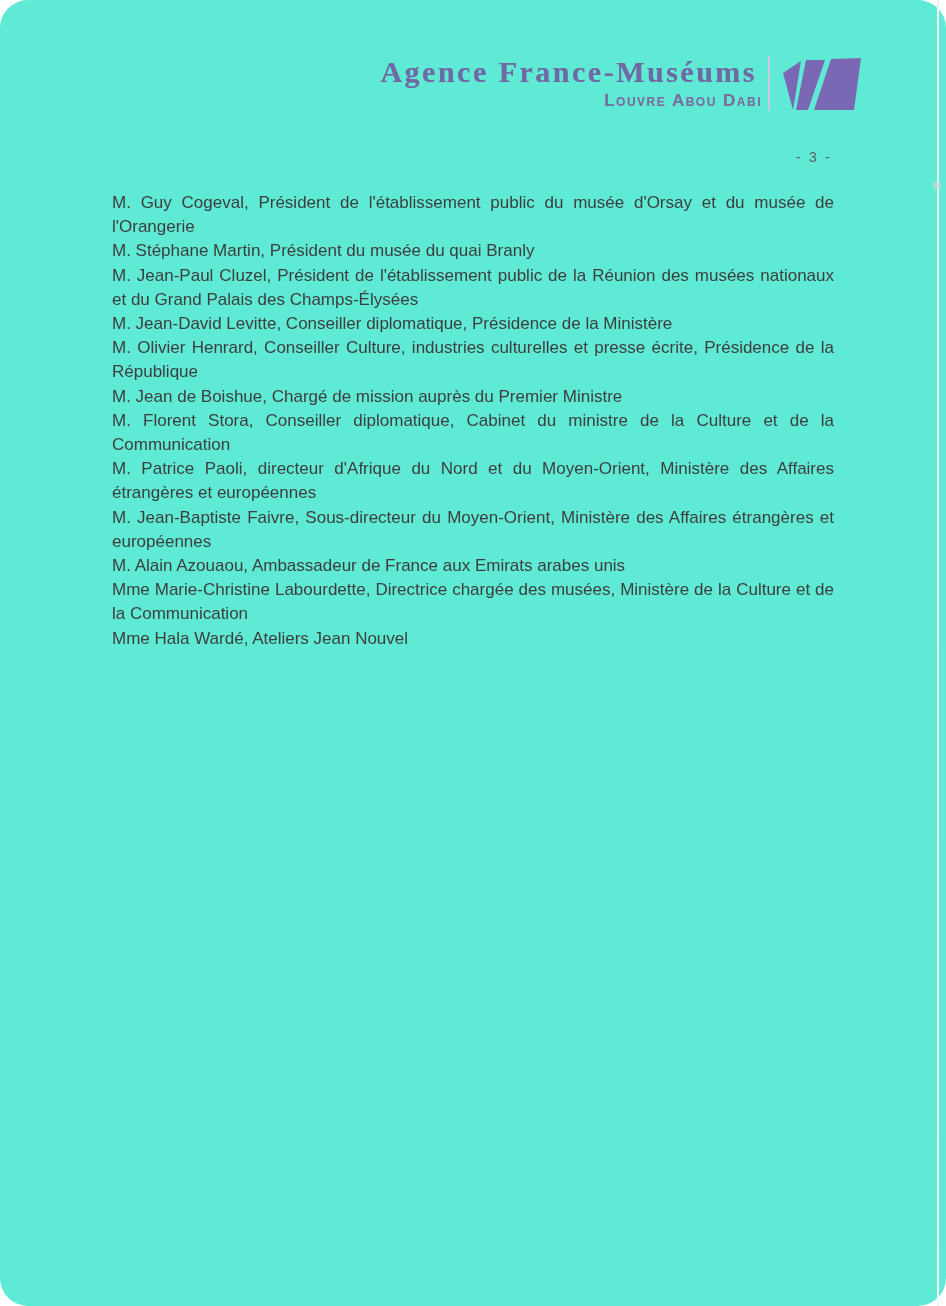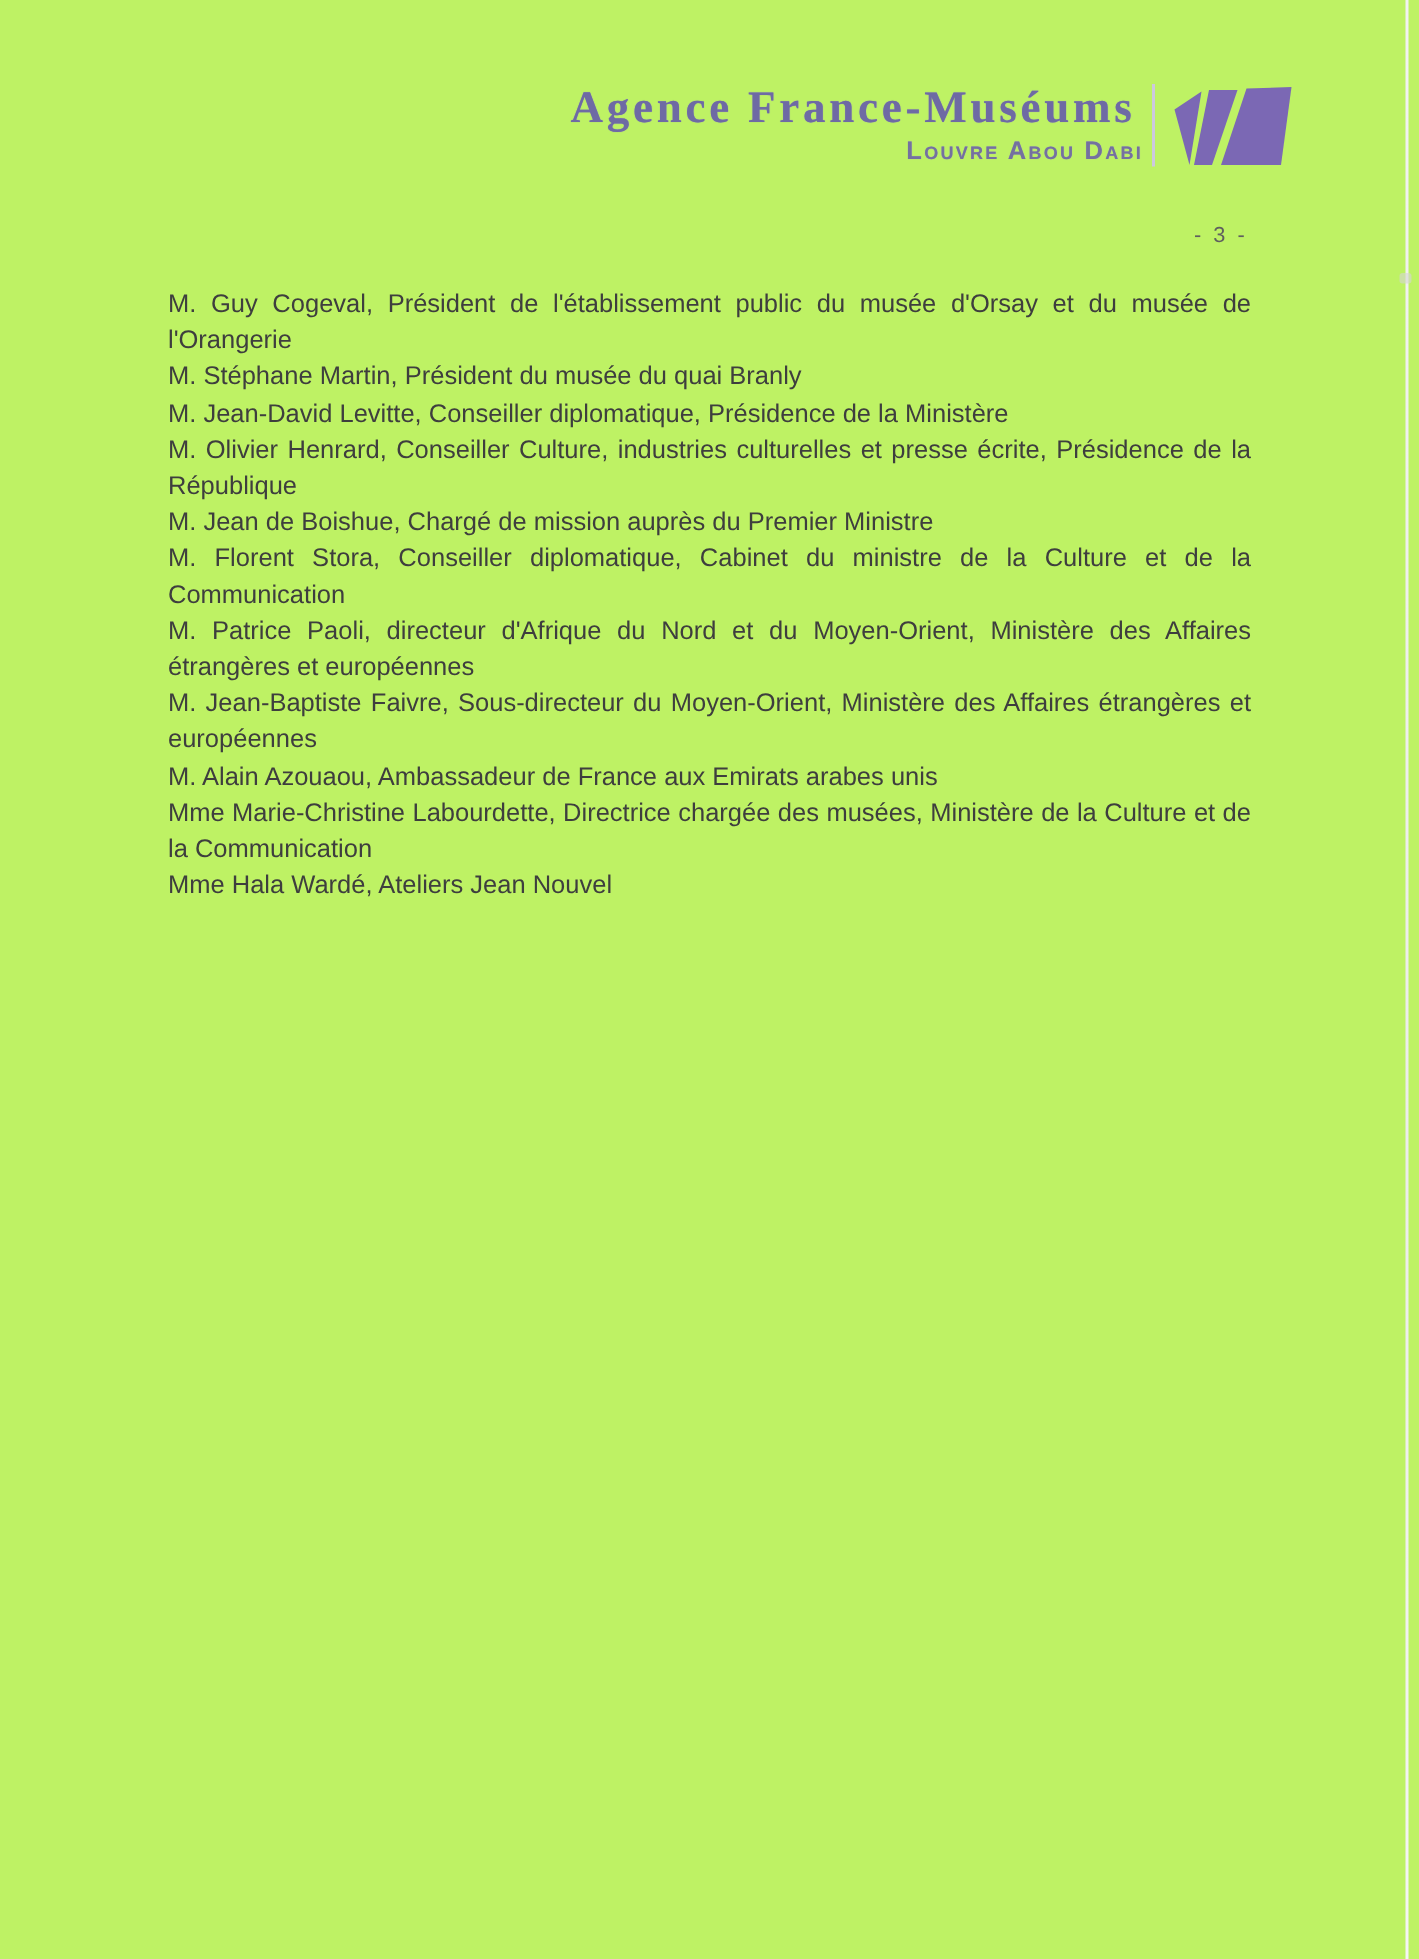--- a/index.html
+++ b/index.html
@@ -5,21 +5,22 @@
   html, body { margin: 0; padding: 0; }
   body {
     width: 946px; height: 1306px;
     background: #ffffff;
     position: relative;
     font-family: "Liberation Sans", sans-serif;
     overflow: hidden;
   }
   .page {
     position: absolute; inset: 0;
-    background: #bef264;
+    background: #5eead4;
+    border-radius: 28px;
   }
   
   .letterhead { position: absolute; top: 0; left: 0; width: 100%; height: 130px; }
   .wordmark {
     position: absolute; top: 55px; right: 189px;
     font-family: "Liberation Serif", "DejaVu Serif", serif;
     font-size: 30px; font-weight: 600;
     letter-spacing: 2.5px;
     color: #6e6aa4;
     white-space: nowrap;
@@ -84,20 +85,21 @@
       <polygon points="25,4 44,4 27,54 15,54" fill="#7b68b4"></polygon>
       <polygon points="50,3 80,2 73,54 33,54" fill="#7b68b4"></polygon>
     </svg>
   </div>
 
   <div class="page-number">- 3 -</div>
 
   <div class="attendees">
       <p>M. Guy Cogeval, Président de l'établissement public du musée d'Orsay et du musée de l'Orangerie</p>
       <p>M. Stéphane Martin, Président du musée du quai Branly</p>
+      <p>M. Jean-Paul Cluzel, Président de l'établissement public de la Réunion des musées nationaux et du Grand Palais des Champs-Élysées</p>
       <p>M. Jean-David Levitte, Conseiller diplomatique, Présidence de la Ministère</p>
       <p>M. Olivier Henrard, Conseiller Culture, industries culturelles et presse écrite, Présidence de la République</p>
       <p>M. Jean de Boishue, Chargé de mission auprès du Premier Ministre</p>
       <p>M. Florent Stora, Conseiller diplomatique, Cabinet du ministre de la Culture et de la Communication</p>
       <p>M. Patrice Paoli, directeur d'Afrique du Nord et du Moyen-Orient, Ministère des Affaires étrangères et européennes</p>
       <p>M. Jean-Baptiste Faivre, Sous-directeur du Moyen-Orient, Ministère des Affaires étrangères et européennes</p>
       <p>M. Alain Azouaou, Ambassadeur de France aux Emirats arabes unis</p>
       <p>Mme Marie-Christine Labourdette, Directrice chargée des musées, Ministère de la Culture et de la Communication</p>
       <p>Mme Hala Wardé, Ateliers Jean Nouvel</p>
     </div>

